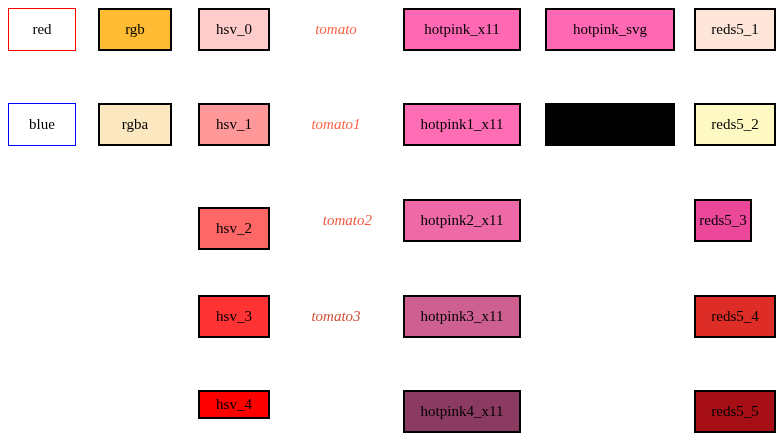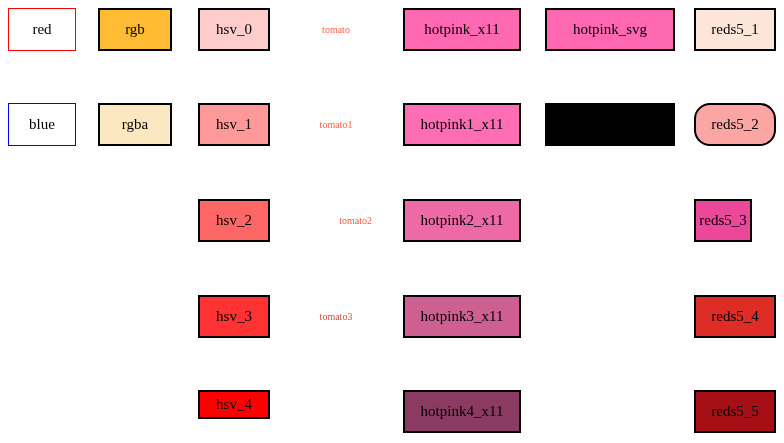--- a/index.html
+++ b/index.html
@@ -36,23 +36,24 @@
     border: 2px solid #000000;
     font-size: 15px;
     line-height: 1;
     color: #000000;
     white-space: nowrap;
   }
   .swatch.thin-border {
     border-width: 1px;
   }
   .label-only {
-    font-size: 10px;
+    font-size: 15px;
     line-height: 1;
     white-space: nowrap;
+    font-style: italic;
   }
 </style>
 </head>
 <body>
 
 <div id="palette-grid">
     <div class="swatch thin-border" style="position: absolute; left: 8px; top: 8px; width: 68px; height: 43px; background: rgb(255, 255, 255); border-color: rgb(255, 0, 0); border-width: 1px;">
       <span style="color: rgb(0, 0, 0);">red</span>
     </div>
     <div class="swatch thin-border" style="position: absolute; left: 8px; top: 103px; width: 68px; height: 43px; background: rgb(255, 255, 255); border-color: rgb(0, 0, 255); border-width: 1px;">
@@ -63,21 +64,21 @@
     </div>
     <div class="swatch" style="position: absolute; left: 98px; top: 103px; width: 74px; height: 43px; background: rgb(251, 232, 192); border-color: rgb(0, 0, 0); border-width: 2px;">
       <span style="color: rgb(0, 0, 0);">rgba</span>
     </div>
     <div class="swatch" style="position: absolute; left: 198px; top: 8px; width: 72px; height: 43px; background: rgb(255, 204, 204); border-color: rgb(0, 0, 0); border-width: 2px;">
       <span style="color: rgb(0, 0, 0);">hsv_0</span>
     </div>
     <div class="swatch" style="position: absolute; left: 198px; top: 103px; width: 72px; height: 43px; background: rgb(255, 153, 153); border-color: rgb(0, 0, 0); border-width: 2px; text-align: right;">
       <span style="color: rgb(0, 0, 0);">hsv_1</span>
     </div>
-    <div class="swatch" style="position: absolute; left: 198px; top: 199px; width: 72px; height: 43px; background: rgb(255, 102, 102); border-color: rgb(0, 0, 0); border-width: 2px;">
+    <div class="swatch" style="position: absolute; left: 198px; top: 207px; width: 72px; height: 43px; background: rgb(255, 102, 102); border-color: rgb(0, 0, 0); border-width: 2px;">
       <span style="color: rgb(0, 0, 0);">hsv_2</span>
     </div>
     <div class="swatch" style="position: absolute; left: 198px; top: 295px; width: 72px; height: 43px; background: rgb(255, 51, 51); border-color: rgb(0, 0, 0); border-width: 2px;">
       <span style="color: rgb(0, 0, 0);">hsv_3</span>
     </div>
     <div class="swatch" style="position: absolute; left: 198px; top: 390px; width: 72px; height: 29px; background: rgb(255, 0, 0); border-color: rgb(0, 0, 0); border-width: 2px;">
       <span style="color: rgb(0, 0, 0);">hsv_4</span>
     </div>
     <div class="swatch" style="position: absolute; left: 403px; top: 8px; width: 118px; height: 43px; background: rgb(255, 105, 180); border-color: rgb(0, 0, 0); border-width: 2px;">
       <span style="color: rgb(0, 0, 0);">hotpink_x11</span>
@@ -96,21 +97,21 @@
     </div>
     <div class="swatch" style="position: absolute; left: 545px; top: 8px; width: 130px; height: 43px; background: rgb(255, 105, 180); border-color: rgb(0, 0, 0); border-width: 2px; justify-content: center;">
       <span style="color: rgb(0, 0, 0);">hotpink_svg</span>
     </div>
     <div class="swatch" style="position: absolute; left: 545px; top: 103px; width: 130px; height: 43px; background: rgb(0, 0, 0); border-color: rgb(0, 0, 0); border-width: 2px;">
       <span style="color: rgb(0, 0, 0);"></span>
     </div>
     <div class="swatch" style="position: absolute; left: 694px; top: 8px; width: 82px; height: 43px; background: rgb(254, 229, 217); border-color: rgb(0, 0, 0); border-width: 2px;">
       <span style="color: rgb(0, 0, 0);">reds5_1</span>
     </div>
-    <div class="swatch" style="position: absolute; left: 694px; top: 103px; width: 82px; height: 43px; background: #fca5a5; border-color: rgb(0, 0, 0); border-width: 2px; border-radius: 16px;">
+    <div class="swatch" style="position: absolute; left: 694px; top: 103px; width: 82px; height: 43px; background: #fef9c3; border-color: rgb(0, 0, 0); border-width: 2px;">
       <span style="color: rgb(0, 0, 0);">reds5_2</span>
     </div>
     <div class="swatch" style="position: absolute; left: 694px; top: 199px; width: 58px; height: 43px; background: #ec4899; border-color: rgb(0, 0, 0); border-width: 2px;">
       <span style="color: rgb(0, 0, 0);">reds5_3</span>
     </div>
     <div class="swatch" style="position: absolute; left: 694px; top: 295px; width: 82px; height: 43px; background: rgb(222, 45, 38); border-color: rgb(0, 0, 0); border-width: 2px;">
       <span style="color: rgb(0, 0, 0);">reds5_4</span>
     </div>
     <div class="swatch" style="position: absolute; left: 694px; top: 390px; width: 82px; height: 43px; background: rgb(165, 15, 21); border-color: rgb(0, 0, 0); border-width: 2px;">
       <span style="color: rgb(0, 0, 0);">reds5_5</span>

